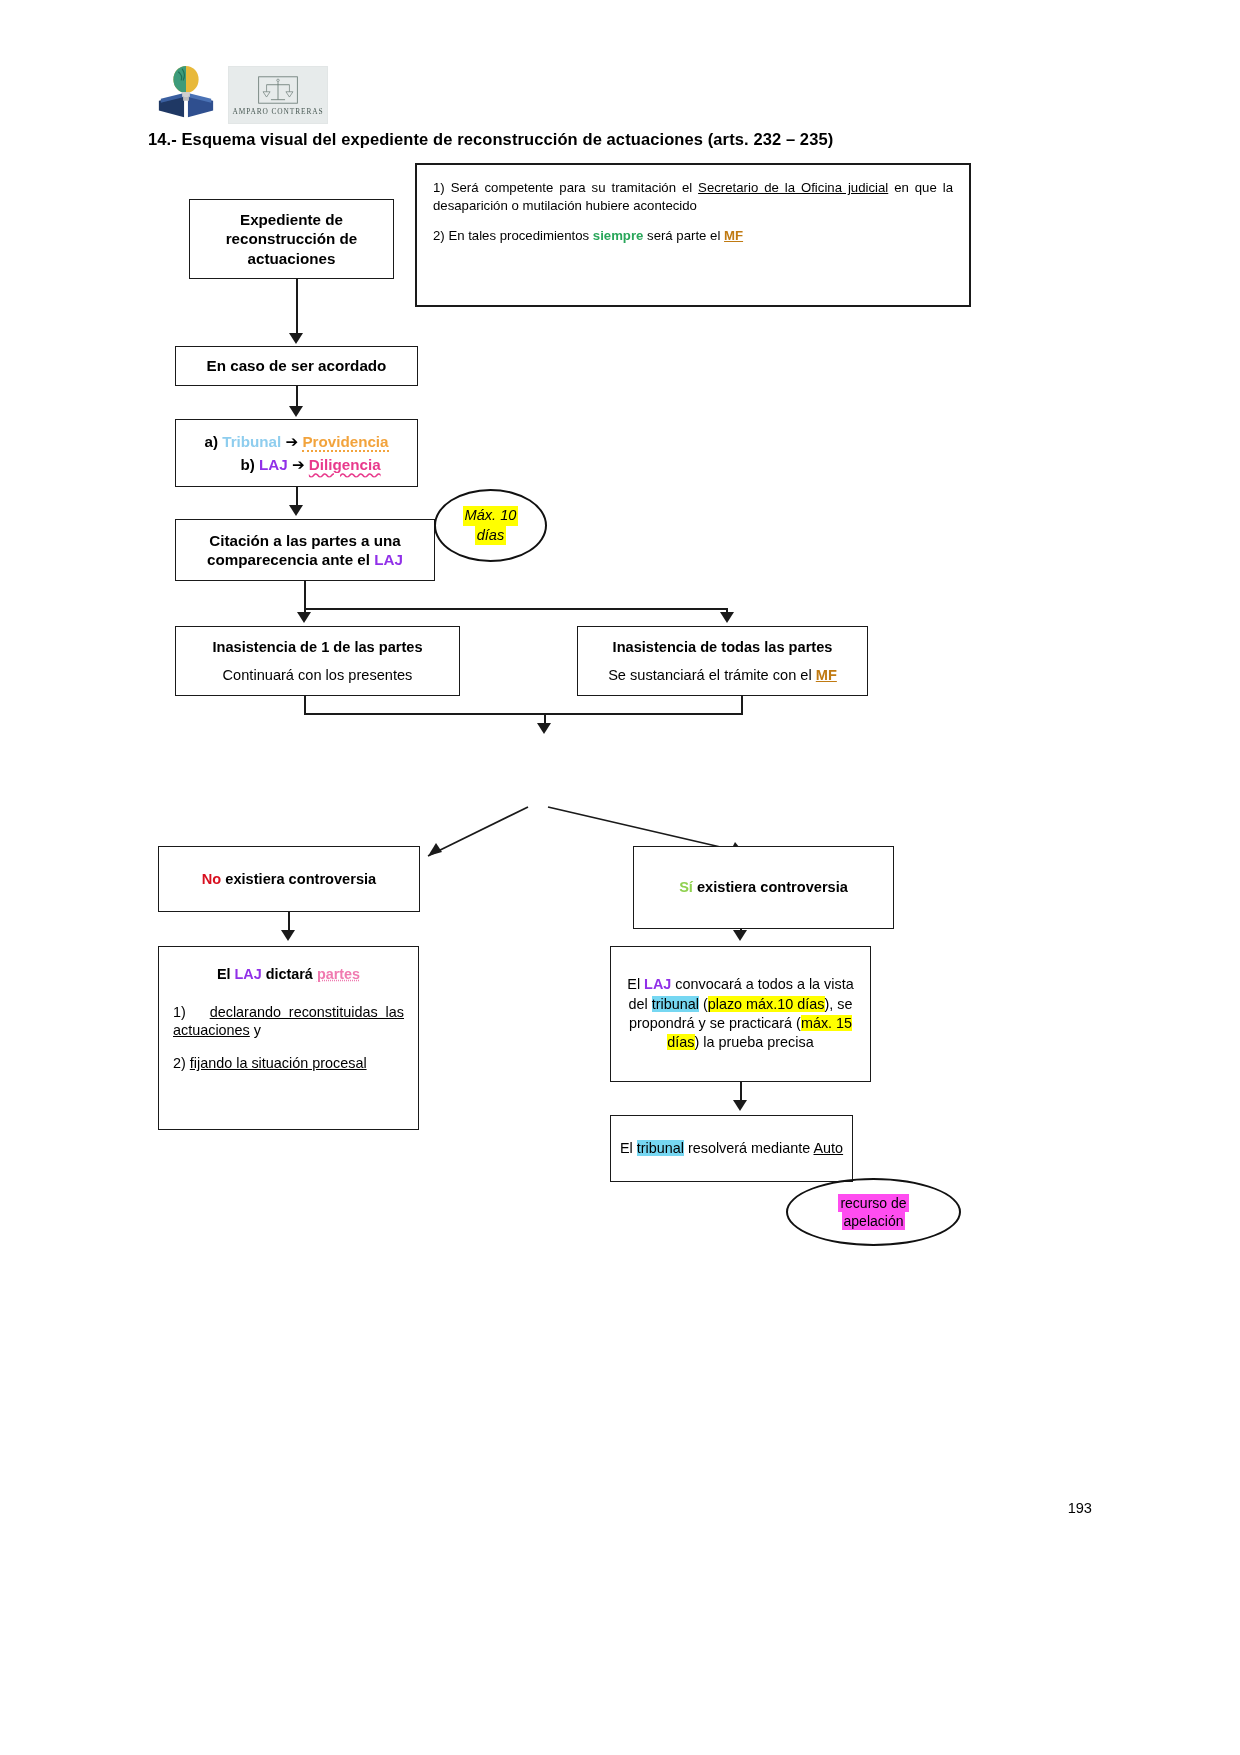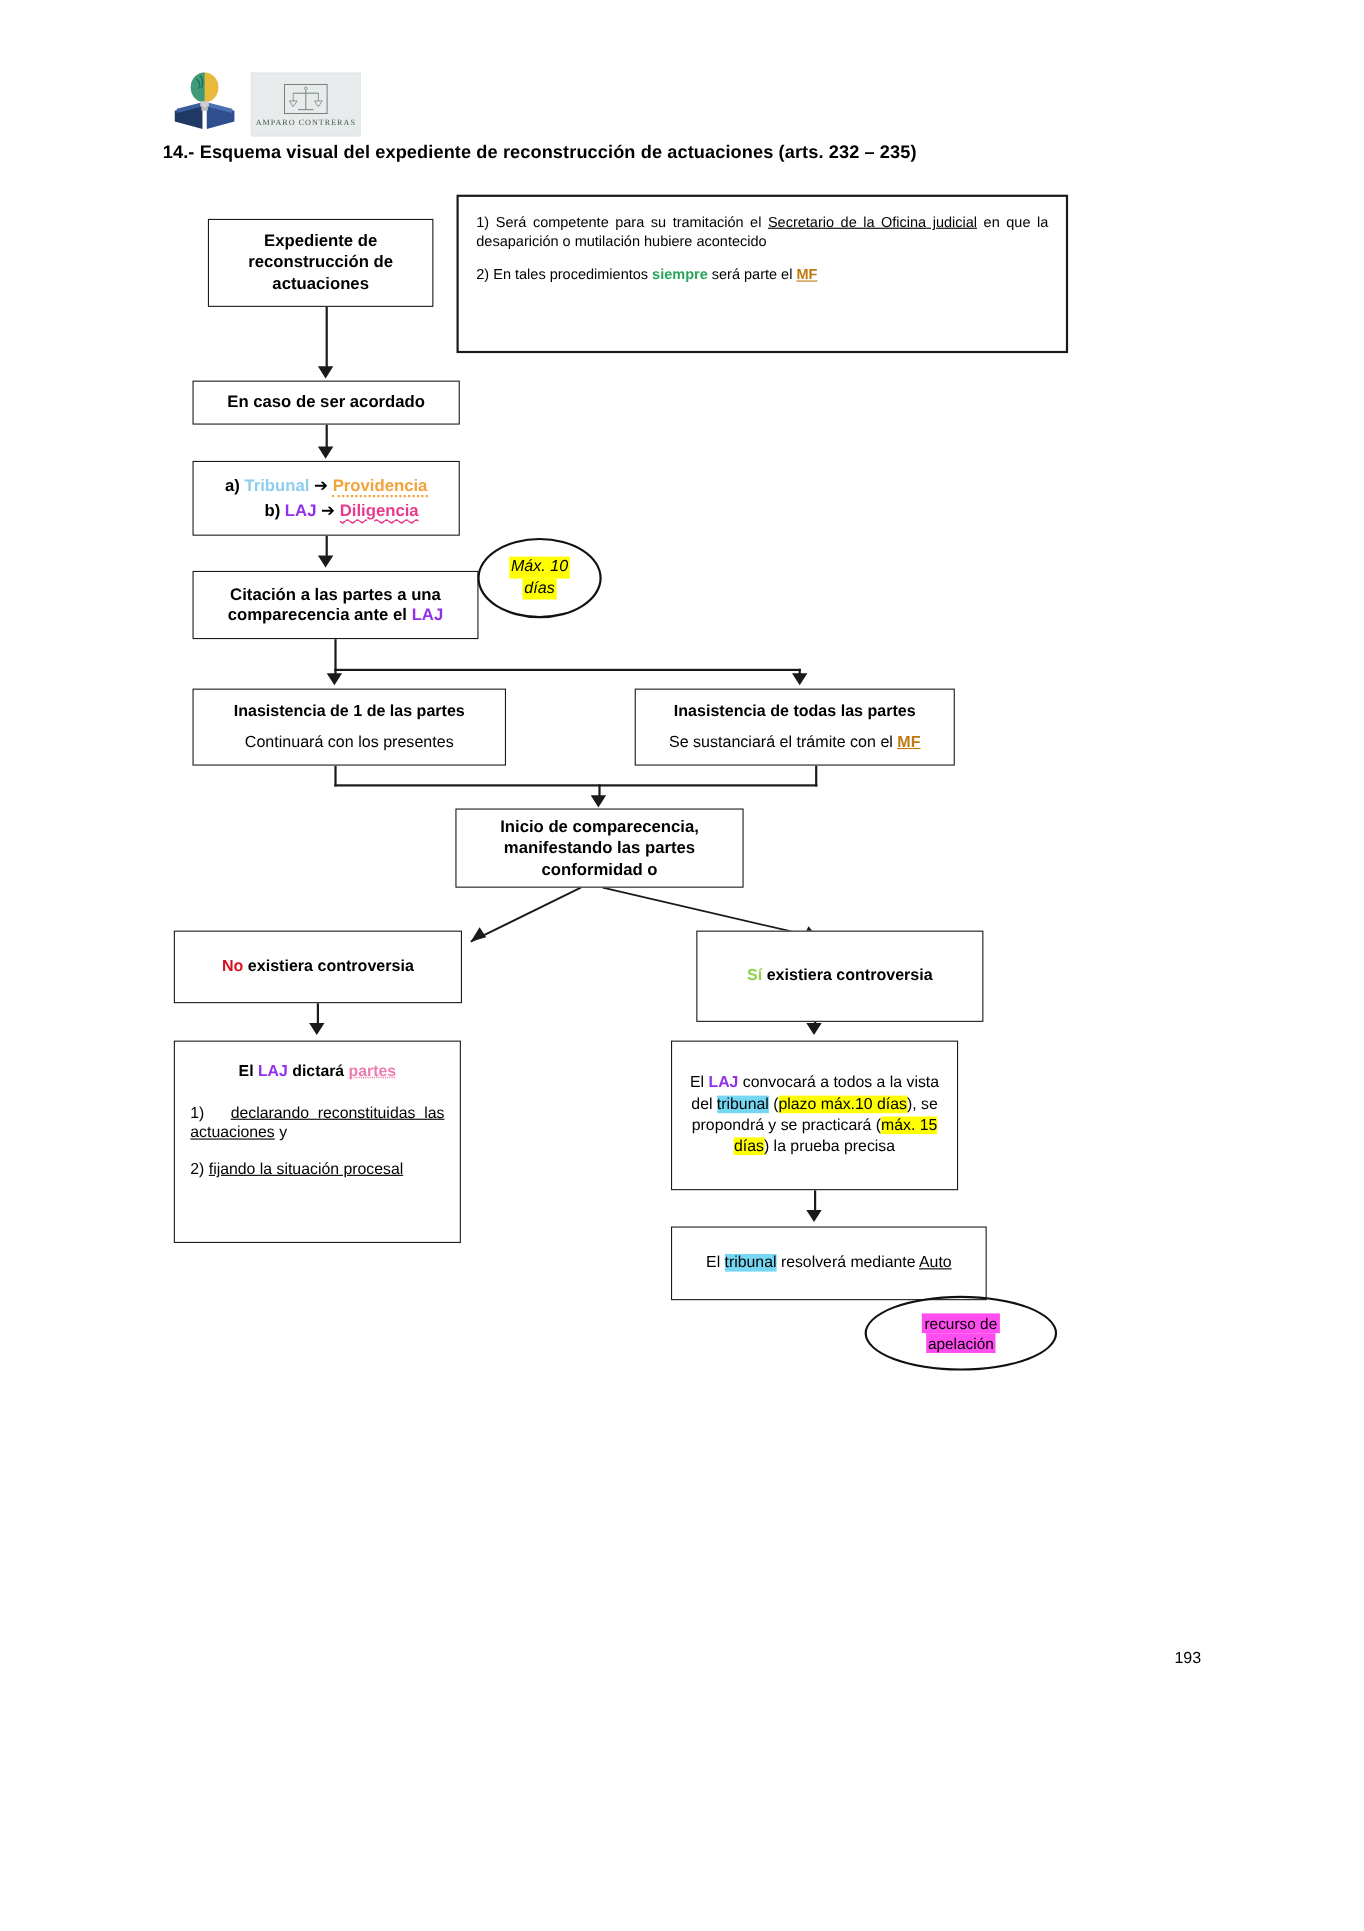--- a/index.html
+++ b/index.html
@@ -67,21 +67,21 @@
   .c-siempre{color:#29a65a;font-weight:bold;}
   .c-no{color:#d81020;font-weight:bold;}
   .c-si{color:#8fd14f;font-weight:bold;}
   .c-decreto{color:#f07ab0;text-decoration:underline dotted #f07ab0;}
   .u{text-decoration:underline;}
   .hl-yellow{background:#ffff00;}
   .hl-cyan{background:#76d7f2;}
 
   
   #box-expediente{left:189px;top:199px;width:205px;height:80px;font-size:15.2px;}
-  #box-notas{left:415px;top:177px;width:556px;height:144px;
+  #box-notas{left:415px;top:163px;width:556px;height:144px;
              border-width:2px;align-items:flex-start;justify-content:flex-start;
              padding:14px 16px 0 16px;text-align:justify;font-size:13.2px;line-height:1.35;}
   #box-notas p{margin:0 0 12px 0;width:100%;}
   #box-acordado{left:175px;top:346px;width:243px;height:40px;font-size:15.2px;}
   #box-ab{left:175px;top:419px;width:243px;height:68px;font-size:15.2px;
           align-items:center;justify-content:center;}
   #box-ab .r1{margin-bottom:4px;}
   #box-ab .r2{padding-left:28px;}
   #box-citacion{left:175px;top:519px;width:260px;height:62px;font-size:15.2px;}
   #ell-max10{left:434px;top:489px;width:113px;height:73px;
@@ -96,21 +96,21 @@
   #box-inicio{left:414px;top:735px;width:262px;height:72px;font-size:15.2px;font-weight:bold;}
   #box-nocontro{left:158px;top:846px;width:262px;height:66px;font-size:14.6px;}
   #box-sicontro{left:633px;top:846px;width:261px;height:83px;font-size:14.6px;}
   #box-decreto{left:158px;top:946px;width:261px;height:184px;
                align-items:flex-start;justify-content:flex-start;
                padding:18px 14px 0 14px;font-size:14.4px;line-height:1.3;}
   #box-decreto .hdr{width:100%;text-align:center;font-weight:bold;margin-bottom:19px;}
   #box-decreto p{margin:0 0 14px 0;width:100%;text-align:justify;}
   #box-convoca{left:610px;top:946px;width:261px;height:136px;
                font-size:14.4px;line-height:1.35;padding:0 8px;}
-  #box-auto{left:610px;top:1115px;width:287px;height:67px;font-size:14.4px;line-height:1.35;}
+  #box-auto{left:610px;top:1115px;width:243px;height:67px;font-size:14.4px;line-height:1.35;}
   #ell-recurso{left:786px;top:1178px;width:175px;height:68px;font-size:14px;}
   #ell-recurso .t{background:#ff4df0;padding:0 2px;line-height:1.3;}
 
   .pagenum{position:absolute;right:148px;top:1500px;font-size:14.6px;}
 </style>
 </head>
 <body>
 
 <div class="page">
 
@@ -200,25 +200,20 @@
     <span class="l1">Inasistencia de todas las partes</span>
     <span><span>Se sustanciará el trámite con el </span><span class="c-mf">MF</span></span>
   </div>
 
   <div class="ln vline" style="left:304px;top:696px;height:19px;"></div>
   <div class="ln vline" style="left:741px;top:696px;height:19px;"></div>
   <div class="ln hline" style="left:304px;top:713px;width:439px;"></div>
   <div class="ln vline" style="left:544px;top:713px;height:15px;"></div>
   <div class="arrowdn" style="left:537px;top:723px;"></div>
 
-  <div class="box" id="box-inicio">
-    <span>Inicio de comparecencia,</span>
-    <span>manifestando las partes</span>
-    <span>conformidad o</span>
-  </div>
 
   <svg class="diag" style="left:150px;top:800px;width:760px;height:70px;">
     <line x1="378" y1="7" x2="278" y2="56" stroke="#1a1a1a" stroke-width="1.7"></line>
     <polygon points="278,56 292,52 286,43" fill="#1a1a1a"></polygon>
     <line x1="398" y1="7" x2="592" y2="52" stroke="#1a1a1a" stroke-width="1.7"></line>
     <polygon points="594,53 580,52 585,42" fill="#1a1a1a"></polygon>
   </svg>
 
   <div class="box" id="box-nocontro">
     <span><span class="c-no">No</span><span class="b-bold"> existiera controversia</span></span>

